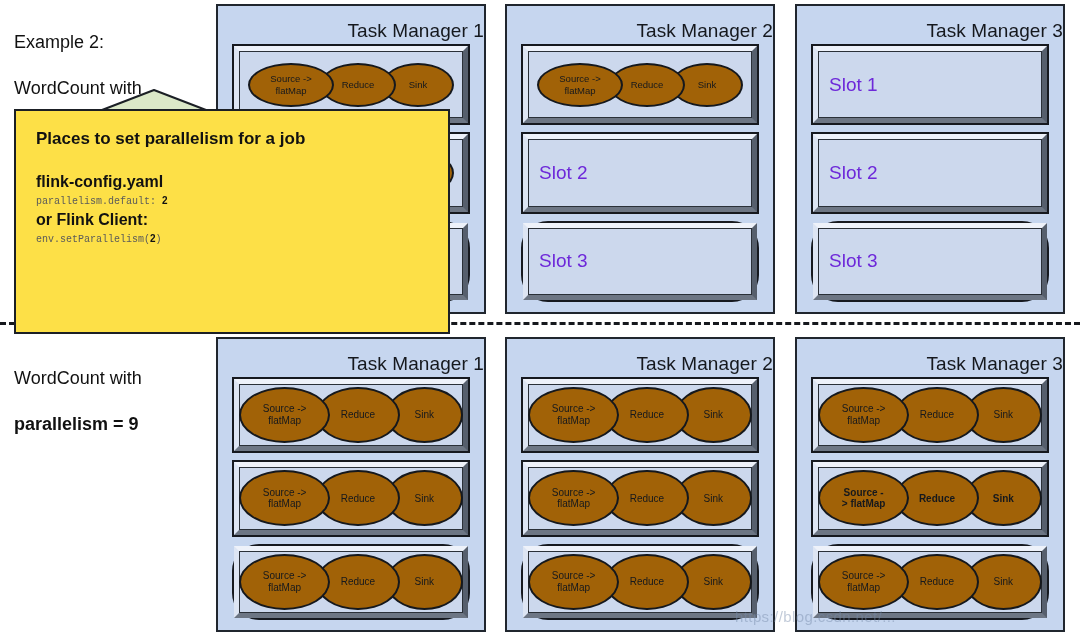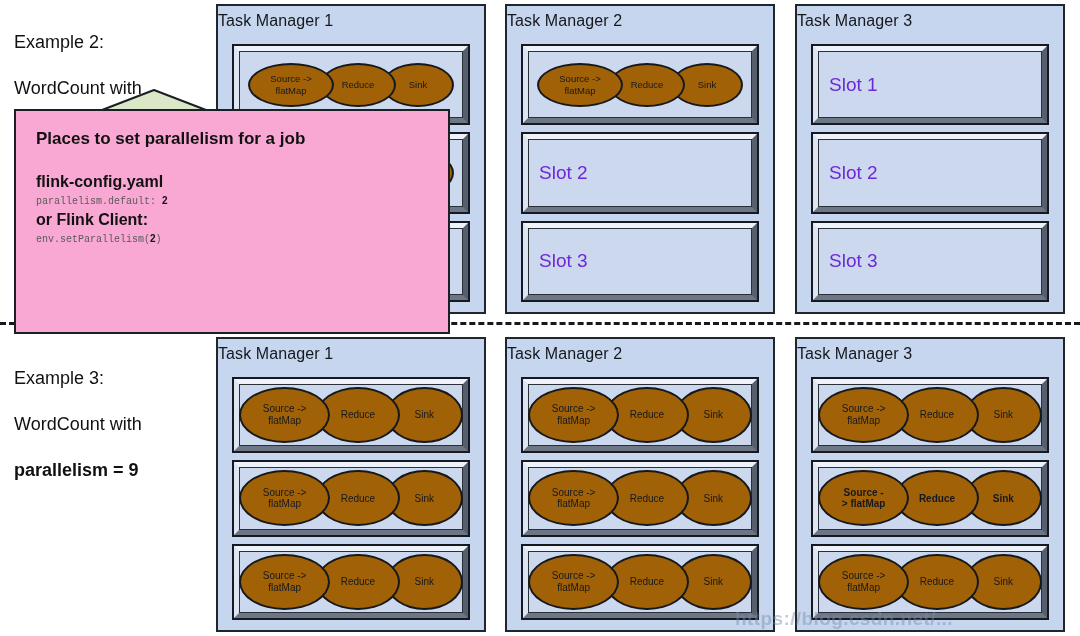--- a/index.html
+++ b/index.html
@@ -31,24 +31,24 @@
   .caption .cap-bold { font-weight: bold; }
 
   
   .tm-panel {
     position: absolute;
     background: #c6d6ef;
     border: 2px solid #20262e;
     box-sizing: border-box;
   }
   .tm-title {
-    text-align: left;
-    font-size: 16px;
+    text-align: right;
+    font-size: 19px;
     color: #15181d;
-    padding-top: 6px;
+    padding-top: 14px;
     letter-spacing: .1px;
   }
   .tm-slots {
     position: absolute;
     left: 14px;
     right: 14px;
     top: 38px;
     bottom: 10px;
     display: flex;
     flex-direction: column;
@@ -58,21 +58,21 @@
   
   .slot {
     position: relative;
     flex: 1 1 0;
     margin-bottom: 7px;
     background: #ced9ee;
     border: 2px solid #16191f;
     box-sizing: border-box;
     border-top-color: #16191f;
   }
-  .slot:last-child { margin-bottom: 0; }
+  .slot:last-child { margin-bottom: 0; border-radius: 27px; }
   .slot .bevel {
     position: absolute;
     inset: 0;
     box-sizing: border-box;
     border-top: 5px solid #eef2fa;
     border-left: 5px solid #dde5f3;
     border-right: 5px solid #565f6d;
     border-bottom: 5px solid #6d7684;
     pointer-events: none;
   }
@@ -153,21 +153,21 @@
     left: 0; top: 0;
     width: 436px;
     height: 22px;
   }
   #callout .cbody {
     position: absolute;
     left: 0;
     top: 20px;
     width: 436px;
     height: 225px;
-    background: #f9a8d4;
+    background: #fde047;
     border: 2px solid #1b1f25;
     box-sizing: border-box;
   }
   .callout-inner {
     padding: 18px 20px 10px 20px;
     color: #111111;
   }
   .co-title {
     font-size: 17px;
     font-weight: bold;
@@ -184,42 +184,40 @@
     font-size: 10px;
     color: #5a5a5a;
   }
   .co-line.mono b { color: #111111; font-family: "Liberation Sans", sans-serif; }
 
   
   #watermark {
     position: absolute;
     left: 735px;
     top: 608px;
-    font-size: 19px;
+    font-size: 15px;
     color: rgba(120,140,170,0.45);
     letter-spacing: .4px;
     white-space: nowrap;
     z-index: 60;
     pointer-events: none;
-    font-weight: bold;
   }
 </style>
 </head>
 <body>
 
 <div id="canvas">
 
   <div class="caption" id="cap-ex2" style="left:14px; top:8px;">
     <span class="cap-line">Example 2:</span>
     <span class="cap-line">WordCount with</span>
     <span class="cap-line cap-bold">parallelism = 2</span>
   </div>
 
   <div class="caption" id="cap-ex3" style="left:14px; top:344px;">
-    <span class="cap-line">Example 3:</span>
     <span class="cap-line">WordCount with</span>
     <span class="cap-line cap-bold">parallelism = 9</span>
   </div>
 
   <div class="tm-panel tm-top" id="tm-top-1" style="left:216px; top:4px; width:270px; height:310px;">
     <div class="tm-title">Task Manager 1</div>
     <div class="tm-slots">
       <div class="slot">
         <div class="bevel-in"></div>
         <div class="bevel"></div>

